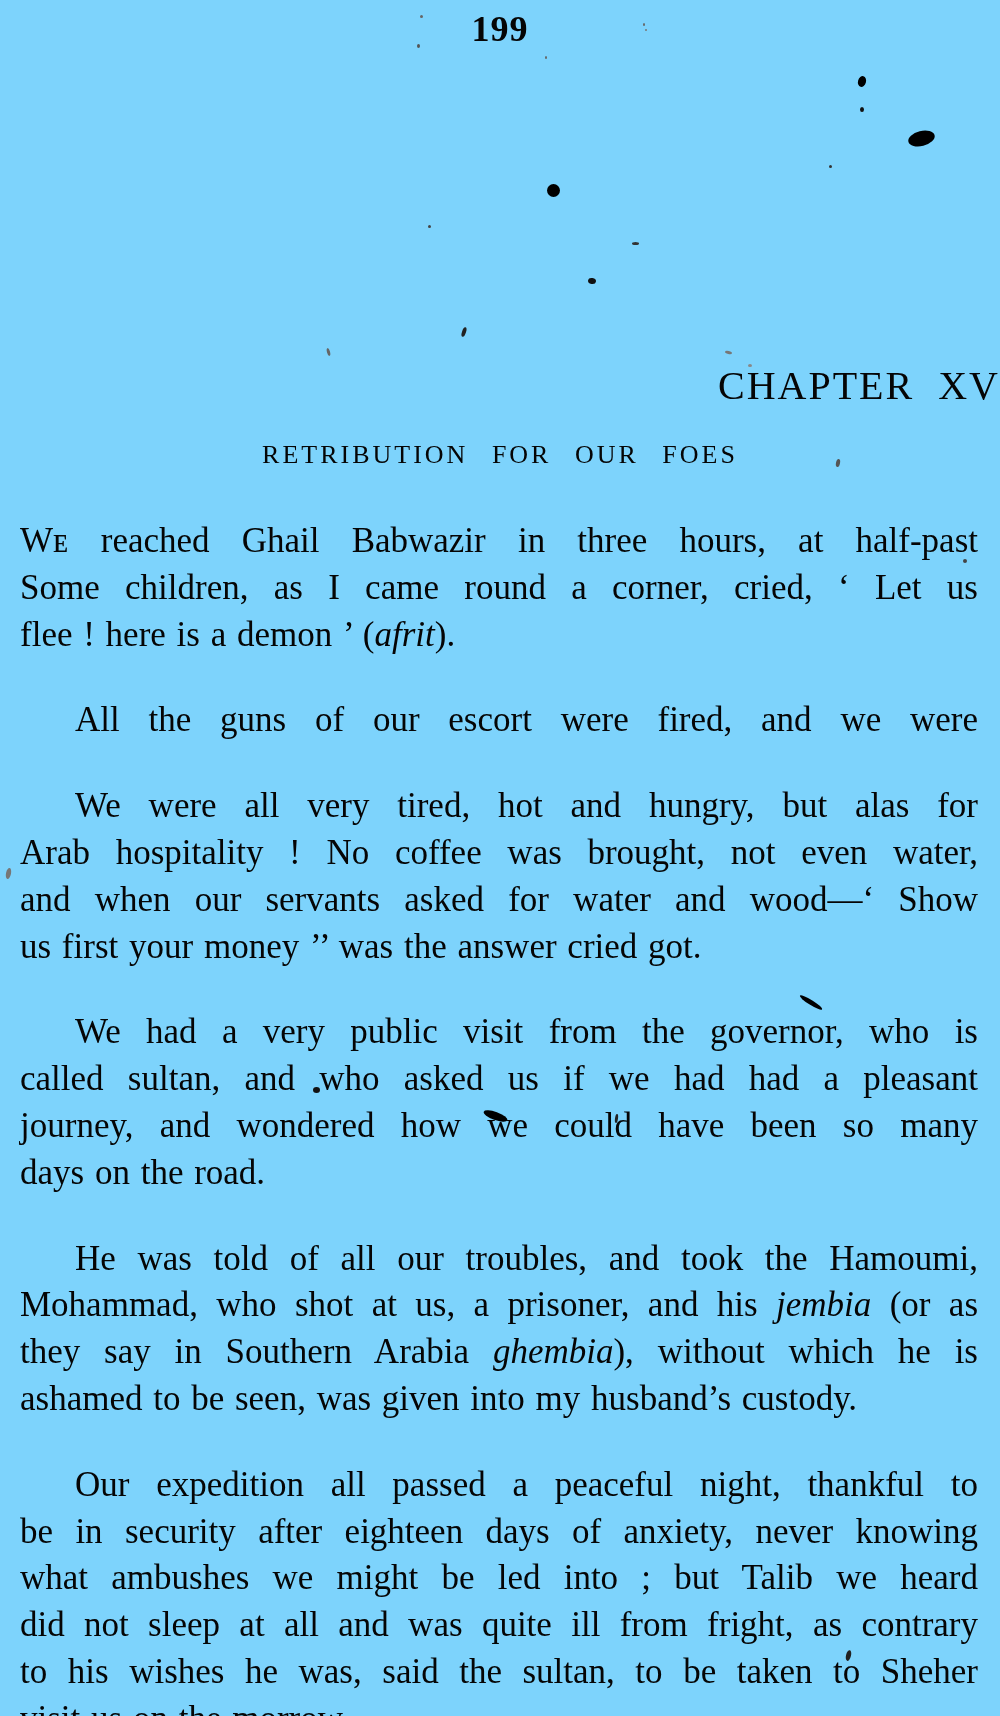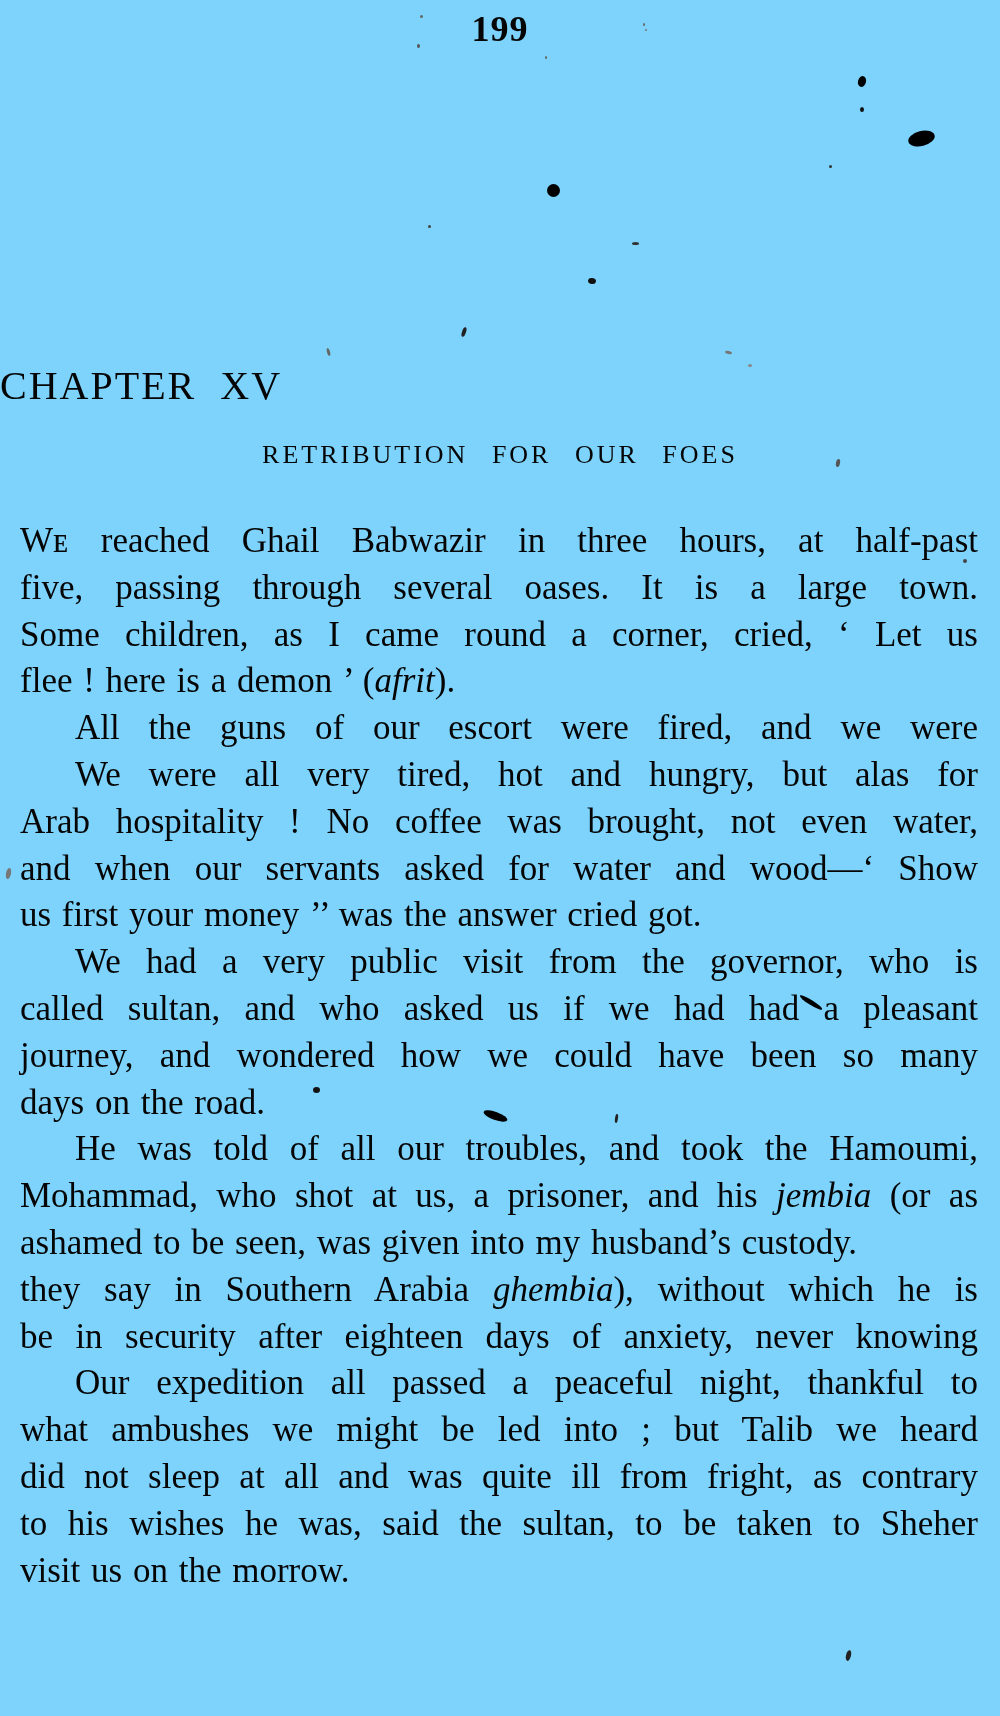--- a/index.html
+++ b/index.html
@@ -26,21 +26,21 @@
     font-weight: 700;
     letter-spacing: 1px;
     line-height: 1;
   }
   .chapter-heading {
     position: absolute;
     top: 366px;
     left: 0;
     width: 1000px;
     margin: 0;
-    text-align: left;
+    text-align: right;
     font-size: 40px;
     font-weight: 400;
     letter-spacing: 2px;
     word-spacing: 12px;
     line-height: 1;
   }
   .chapter-subtitle {
     position: absolute;
     top: 442px;
     left: 0;
@@ -66,41 +66,41 @@
     text-align: justify;
     text-align-last: justify;
     white-space: normal;
   }
   .body-text .line.last {
     text-align: justify;
     text-align-last: left;
   }
   .body-text .line.indent {
     text-indent: 55px;
+    margin-top: 39px;
   }
   .speck {
     position: absolute;
     border-radius: 50%;
   }
 </style>
 </head>
 <body>
 
 <div class="page">
 
   <div class="page-number">199</div>
 
   <h1 class="chapter-heading">CHAPTER XV</h1>
 
   <h2 class="chapter-subtitle">RETRIBUTION FOR OUR FOES</h2>
 
   <div class="body-text" id="body-text">
       <div class="paragraph">
         <div class="line">Wᴇ reached Ghail Babwazir in three hours, at half-past</div>
-        <div class="line">five, passing through several oases.  It is a large town.</div>
         <div class="line">Some children, as I came round a corner, cried, ‘ Let us</div>
         <div class="line last">flee !  here is a demon ’ (<i>afrit</i>).</div>
       </div>
       <div class="paragraph">
         <div class="line indent">All the guns of our escort were fired, and we were</div>
       </div>
       <div class="paragraph">
         <div class="line indent">We were all very tired, hot and hungry, but alas for</div>
         <div class="line">Arab hospitality !  No coffee was brought, not even water,</div>
         <div class="line">and when our servants asked for water and wood—‘ Show</div>
@@ -108,26 +108,26 @@
       </div>
       <div class="paragraph">
         <div class="line indent">We had a very public visit from the governor, who is</div>
         <div class="line">called sultan, and who asked us if we had had a pleasant</div>
         <div class="line">journey, and wondered how we could have been so many</div>
         <div class="line last">days on the road.</div>
       </div>
       <div class="paragraph">
         <div class="line indent">He was told of all our troubles, and took the Hamoumi,</div>
         <div class="line">Mohammad, who shot at us, a prisoner, and his <i>jembia</i> (or as</div>
+        <div class="line">they say in Southern Arabia <i>ghembia</i>), without which he is</div>
         <div class="line last">ashamed to be seen, was given into my husband’s custody.</div>
-        <div class="line">they say in Southern Arabia <i>ghembia</i>), without which he is</div>
       </div>
       <div class="paragraph">
+        <div class="line indent">Our expedition all passed a peaceful night, thankful to</div>
         <div class="line">be in security after eighteen days of anxiety, never knowing</div>
-        <div class="line indent">Our expedition all passed a peaceful night, thankful to</div>
         <div class="line">what ambushes we might be led into ; but Talib we heard</div>
         <div class="line">did not sleep at all and was quite ill from fright, as contrary</div>
         <div class="line">to his wishes he was, said the sultan, to be taken to Sheher</div>
         <div class="line last">visit us on the morrow.</div>
       </div>
     </div>
 
   <div id="specks">
       <div class="speck" style="left: 420px; top: 15px; width: 3px; height: 3px; background: rgb(102, 102, 102);"></div>
       <div class="speck" style="left: 417px; top: 44px; width: 3px; height: 4px; background: rgb(85, 85, 85);"></div>

